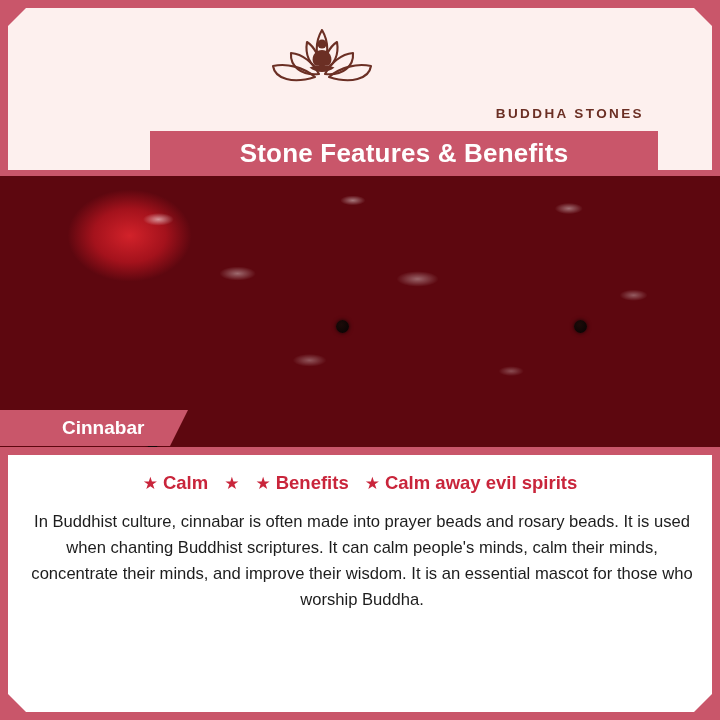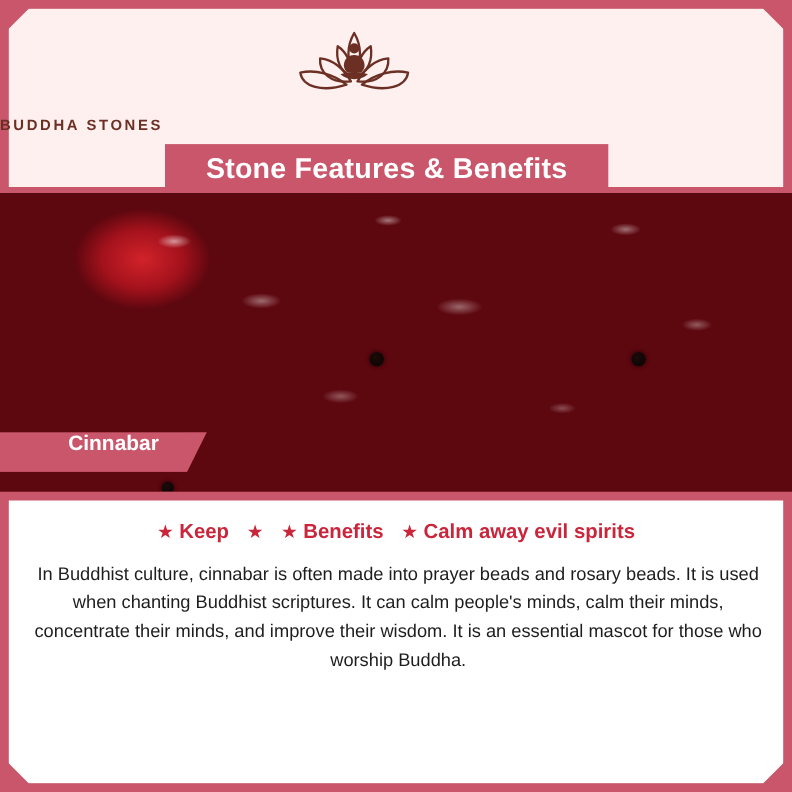--- a/index.html
+++ b/index.html
@@ -47,37 +47,37 @@
     width: 0; height: 0;
     border-top: 34px solid #c9566a;
     border-left: 34px solid transparent;
   }
 
   
   .logo-wrap {
     position: absolute;
     top: 22px; left: 0;
     width: 644px;
-    text-align: left;
+    text-align: right;
   }
   .logo-mark { display: block; margin: 0 auto; }
   .brand-name {
     margin-top: 6px;
     font-size: 13.5px;
     letter-spacing: 2.4px;
     color: #6b2f24;
     font-weight: 700;
     font-family: "Liberation Sans", sans-serif;
   }
 
   
   .title-ribbon {
     position: absolute;
     top: 131px; left: 150px;
-    width: 403px;
+    width: 508px;
     height: 45px;
     background: #c9566a;
     display: flex;
     align-items: center;
     justify-content: center;
   }
   .title-ribbon .title-text {
     color: #ffffff;
     font-size: 26px;
     font-weight: 700;
@@ -138,25 +138,25 @@
     background: radial-gradient(circle at 40% 35%, #1c0b09 0%, #0c0504 75%);
     box-shadow: 0 0 4px rgba(0,0,0,.75);
   }
   .hole.h1 { left: 336px; top: 144px; }
   .hole.h2 { left: 574px; top: 144px; }
   .hole.h3 { left: 147px; top: 262px; width: 11px; height: 11px; }
 
   
   .name-ribbon {
     position: absolute;
-    top: 393px; left: 0;
+    top: 410px; left: 0;
     height: 36px;
     background: #c9566a;
     display: flex;
-    align-items: flex-start;
+    align-items: center;
     padding-left: 62px;
     padding-right: 26px;
   }
   .name-ribbon::after {
     content: "";
     position: absolute;
     right: -18px; top: 0;
     width: 0; height: 0;
     border-top: 36px solid #c9566a;
     border-right: 18px solid transparent;
@@ -291,21 +291,21 @@
   </div>
 
   <div class="bottom-frame"></div>
   <div class="bottom-inner"></div>
   <div class="corner-bl"></div>
   <div class="corner-br"></div>
 
   <div class="benefits">
     <div class="benefit">
       <span class="star">★</span>
-      <span class="label">Keep</span>
+      <span class="label">Calm</span>
     </div>
     <div class="benefit">
       <span class="star">★</span>
     </div>
     <div class="benefit">
       <span class="star">★</span>
       <span class="label">Benefits</span>
     </div>
     <div class="benefit">
       <span class="star">★</span>

